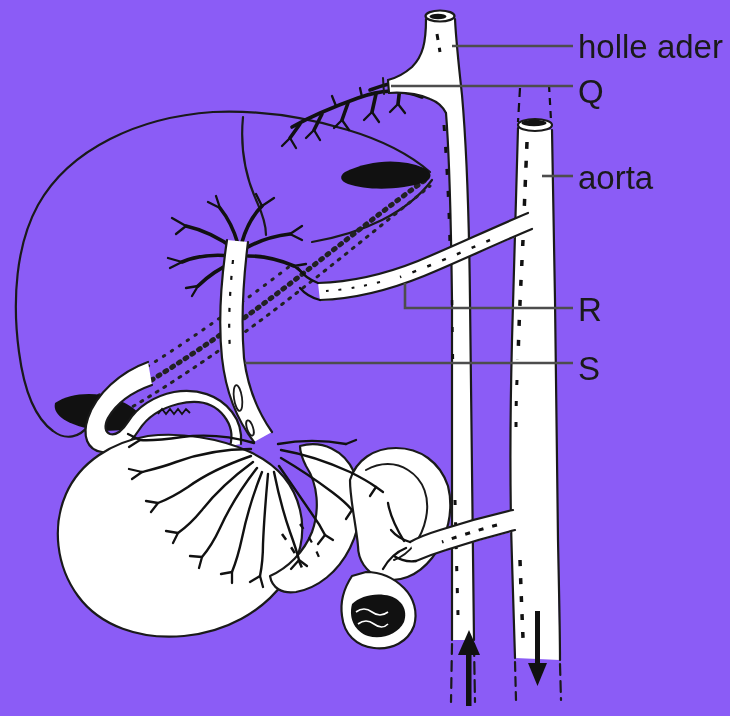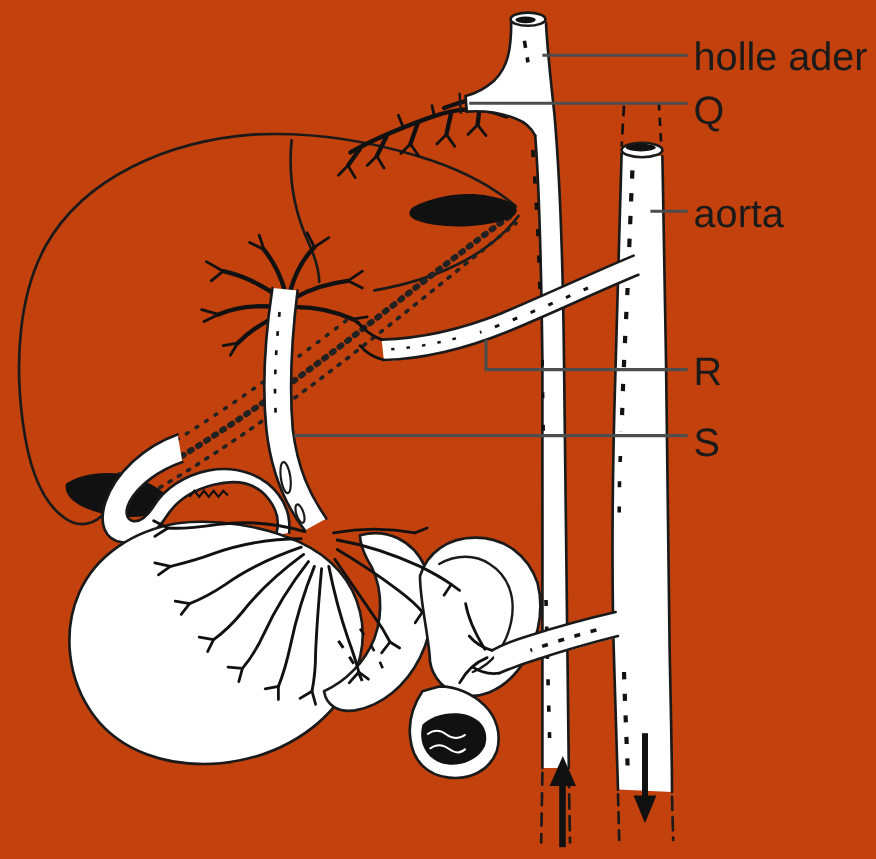--- a/index.html
+++ b/index.html
@@ -1,19 +1,19 @@
 <!DOCTYPE html>
 <html><head>
 <meta charset="utf-8">
 <style>
   html,body{margin:0;padding:0;background:#ffffff;}
   .stage{
     position:relative;
     width:730px;height:716px;
-    background:#c2410c;
+    background:#8b5cf6;
     overflow:hidden;
     font-family:"Liberation Sans", sans-serif;
   }
   svg{display:block}
   .ink    {stroke:#1a1a1a; fill:none; stroke-width:2.2; stroke-linecap:round; stroke-linejoin:round;}
   .ink-th {stroke:#1a1a1a; fill:none; stroke-width:2;   stroke-linecap:round; stroke-linejoin:round;}
   .tree   {stroke:#111111; fill:none; stroke-width:3.6; stroke-linecap:round; stroke-linejoin:round;}
   .twig   {stroke:#111111; fill:none; stroke-width:2.3; stroke-linecap:round;}
   .vein   {stroke:#111111; fill:none; stroke-width:2.4; stroke-linecap:round;}
   .ribbon {fill:#ffffff; stroke:none;}

